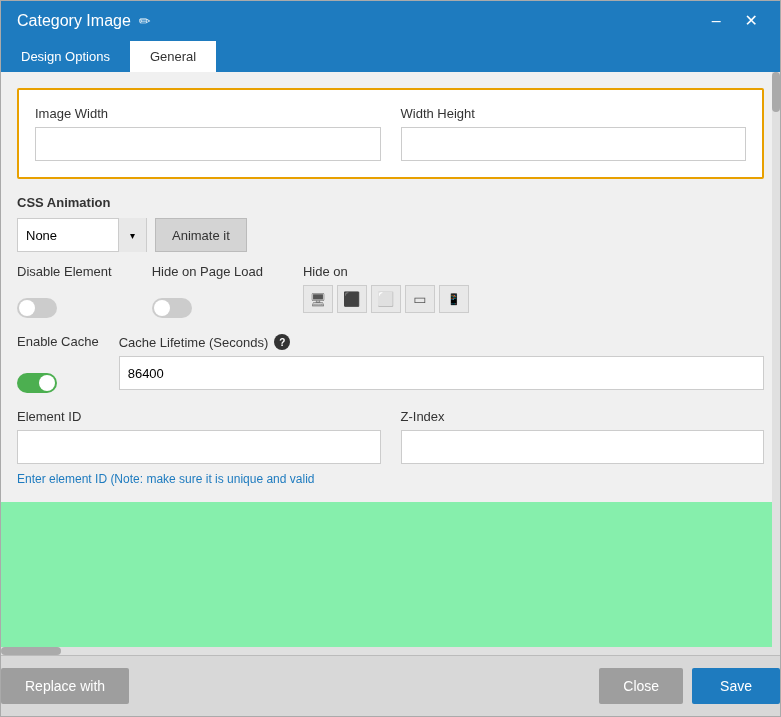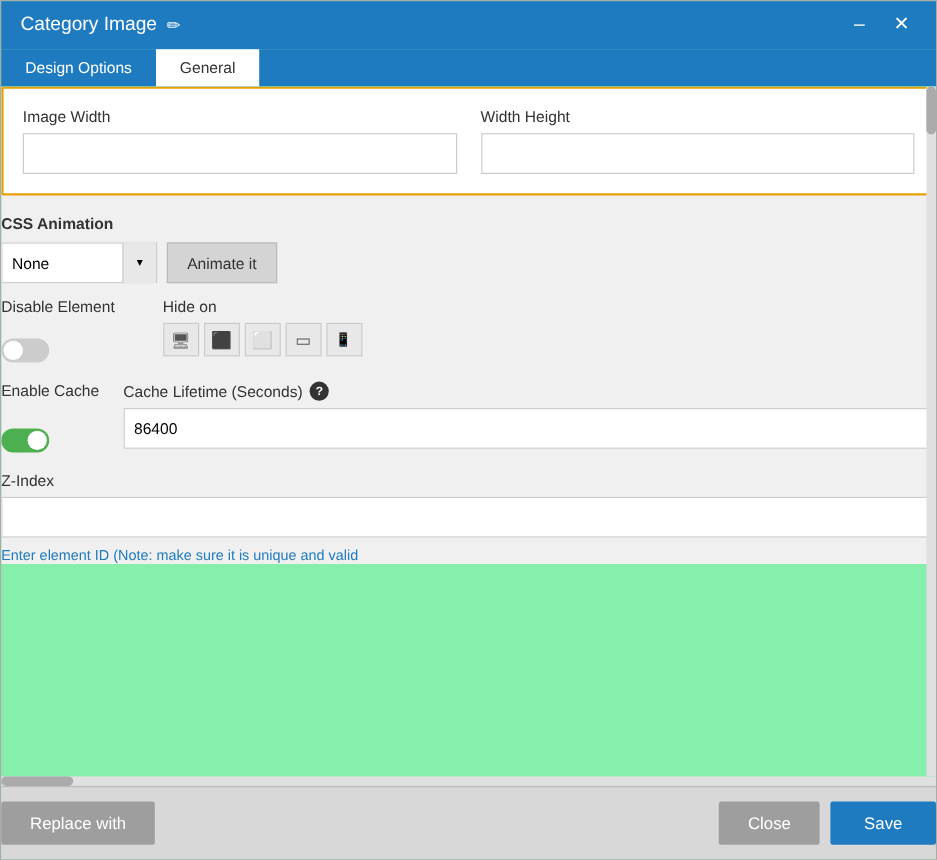--- a/index.html
+++ b/index.html
@@ -68,20 +68,21 @@
       color: #fff;
       border: none;
       background: none;
     }
     .tab.active {
       background: #fff;
       color: #333;
       font-weight: 500;
     }
     .scrollable-content {
+      padding: 16px;
       background: #f0f0f0;
     }
     .highlighted-section {
       border: 2px solid #e8a000;
       background: #fff;
       padding: 16px;
       margin-bottom: 16px;
       border-radius: 2px;
     }
     .field-row {
@@ -401,20 +402,24 @@
             </div>
             <button class="animate-btn">Animate it</button>
           </div>
         </div>
 
         <div class="toggles-row">
           <div class="toggle-group">
             <span class="toggle-label">Disable Element</span>
             <div class="toggle"></div>
           </div>
+          <div class="toggle-group">
+            <span class="toggle-label">Hide on Page Load</span>
+            <div class="toggle"></div>
+          </div>
           <div class="hide-on-group">
             <span class="toggle-label">Hide on</span>
             <div class="hide-on-icons">
               <button class="device-icon-btn">🖥</button>
               <button class="device-icon-btn" style="font-size:14px;">⬛</button>
               <button class="device-icon-btn" style="font-size:14px;">⬜</button>
               <button class="device-icon-btn" style="font-size:14px;">▭</button>
               <button class="device-icon-btn" style="font-size:11px;">📱</button>
             </div>
           </div>
@@ -429,20 +434,24 @@
             <div class="cache-lifetime-label">
               <span>Cache Lifetime (Seconds)</span>
               <span class="info-icon">?</span>
             </div>
             <input class="field-input" type="text" value="86400" style="">
           </div>
         </div>
 
         <div class="element-row">
           <div class="field-group">
+            <label class="field-label">Element ID</label>
+            <input class="field-input" type="text" value="" style="">
+          </div>
+          <div class="field-group">
             <label class="field-label">Z-Index</label>
             <input class="field-input" type="text" value="" style="">
           </div>
         </div>
 
         <div class="small-hint">Enter element ID (Note: make sure it is unique and valid</div>
 
       </div>
 
       <div class="scrollbar-track">

